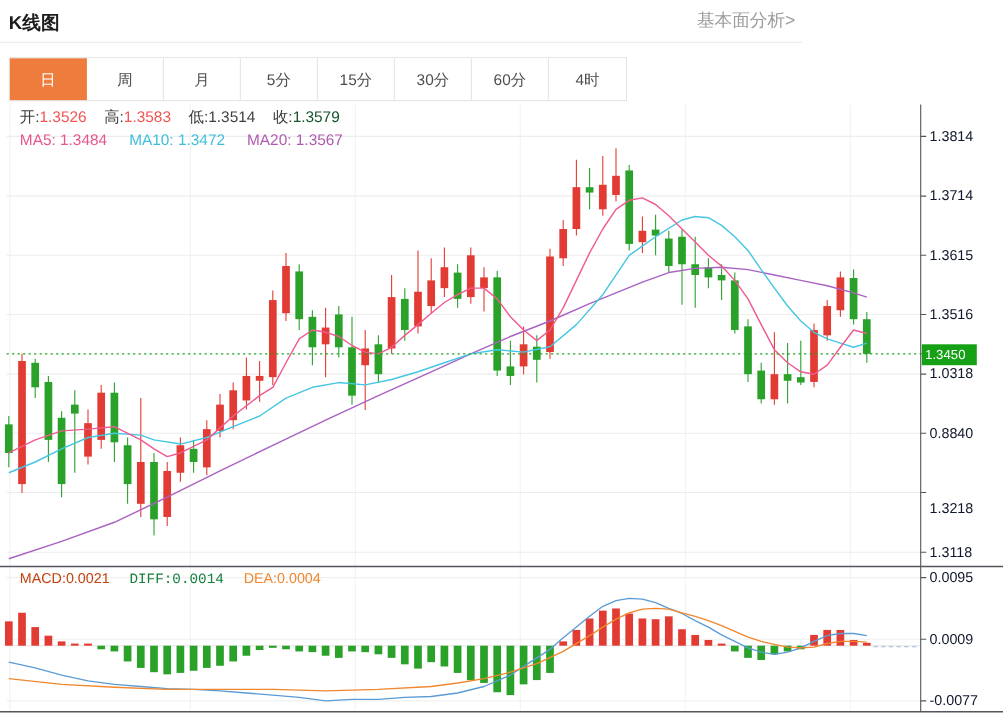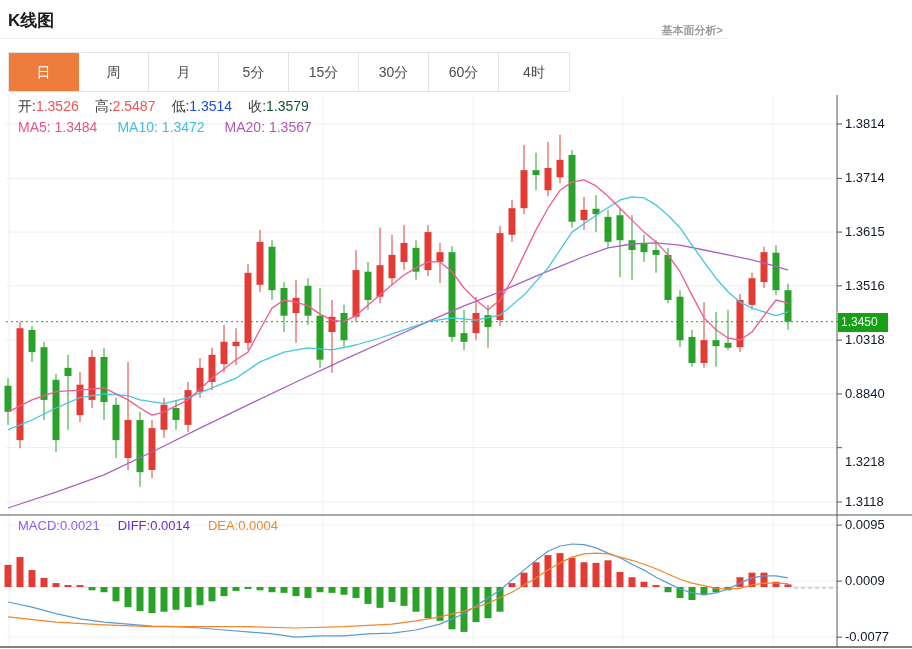--- a/index.html
+++ b/index.html
@@ -1,20 +1,20 @@
 <!DOCTYPE html>
 <html><head>
 <meta charset="utf-8">
 <style>
   html,body{margin:0;padding:0;background:#fff;}
   #app{position:relative;width:912px;height:649px;background:#fff;overflow:hidden;
        font-family:"Liberation Sans","DejaVu Sans",sans-serif;}
   .hdr{position:absolute;top:0;left:0;width:729px;height:38px;border-bottom:1px solid #ebebeb;}
   .title{position:absolute;left:8px;top:9px;font-size:17px;font-weight:bold;color:#1c1c1c;}
-  .hdr-link{position:absolute;right:6px;top:23px;font-size:11px;color:#9b9b9b;cursor:pointer;font-weight:bold;}
+  .hdr-link{position:absolute;right:6px;top:9px;font-size:16px;color:#9b9b9b;cursor:pointer;}
   .tabs{position:absolute;left:8px;top:52px;height:38px;display:flex;border:1px solid #e3e3e3;box-sizing:content-box;background:#fff;z-index:3;}
   .tab{width:70px;height:38px;line-height:38px;text-align:center;font-size:14px;color:#4d4d4d;
        border-right:1px solid #e3e3e3;box-sizing:border-box;cursor:pointer;background:#fff;}
   .tab:last-child{border-right:none;}
   .tab.active{background:#ee7c3c;color:#fff;border-color:#ee7c3c;}
   #chart{position:absolute;left:0;top:0;z-index:1;}
   .overlay{position:absolute;z-index:2;white-space:nowrap;}
   .info-ohlc{left:18px;top:98px;font-size:14px;}
   .info-ohlc .lbl{color:#3c3c3c;}
   .info-ohlc .val{margin-right:16px;}
@@ -281,29 +281,29 @@
       <line x1="837" y1="393.9206999999992" x2="842" y2="393.9206999999992" stroke="#53565b" stroke-width="1"></line>
       <line x1="837" y1="447.68759999999935" x2="842" y2="447.68759999999935" stroke="#53565b" stroke-width="1"></line>
       <line x1="837" y1="501.99759999999935" x2="842" y2="501.99759999999935" stroke="#53565b" stroke-width="1"></line>
       <line x1="837" y1="525.155" x2="842" y2="525.155" stroke="#53565b" stroke-width="1"></line>
       <line x1="837" y1="581.141" x2="842" y2="581.141" stroke="#53565b" stroke-width="1"></line>
       <line x1="837" y1="637.127" x2="842" y2="637.127" stroke="#53565b" stroke-width="1"></line>
       <line x1="837" y1="321.68839999999994" x2="839" y2="321.68839999999994" stroke="#1ea11e" stroke-width="1"></line>
     </svg>
 
   <div class="overlay info-ohlc">
-    <span class="lbl">开:</span><span class="val ohlc-v" style="color: rgb(242, 83, 83);">1.3526</span><span class="lbl">高:</span><span class="val ohlc-v" style="color: rgb(242, 83, 83);">2.5487</span><span class="lbl">低:</span><span class="val ohlc-v" style="color: #1d4ed8;">1.3514</span><span class="lbl">收:</span><span class="val ohlc-v" style="color: #14532d;">1.3579</span>
+    <span class="lbl">开:</span><span class="val ohlc-v" style="color: rgb(242, 83, 83);">1.3526</span><span class="lbl">高:</span><span class="val ohlc-v" style="color: rgb(242, 83, 83);">1.3583</span><span class="lbl">低:</span><span class="val ohlc-v" style="color: #404040;">1.3514</span><span class="lbl">收:</span><span class="val ohlc-v" style="color: #14532d;">1.3579</span>
   </div>
 
   <div class="overlay info-ma">
     <span style="color: rgb(231, 84, 142);">MA5: 1.3484</span><span style="color: rgb(63, 192, 218);">MA10: 1.3472</span><span style="color: rgb(176, 90, 176);">MA20: 1.3567</span>
   </div>
 
   <div class="overlay info-macd">
-    <span style="color: #8b5cf6;">MACD:0.0021</span><span style="color: #6d28d9;">DIFF:0.0014</span><span style="color: rgb(240, 135, 45);">DEA:0.0004</span>
+    <span style="color: #c2410c;">MACD:0.0021</span><span style="color: #15803d; font-family: Liberation Mono, monospace;">DIFF:0.0014</span><span style="color: rgb(240, 135, 45);">DEA:0.0004</span>
   </div>
 
   <div class="price-badge" style="background: rgb(22, 160, 22);">1.3450</div>
 <div class="tick-label" style="top: 116px;">1.3814</div>
     <div class="tick-label" style="top: 170.31px;">1.3714</div>
     <div class="tick-label" style="top: 224.077px;">1.3615</div>
     <div class="tick-label" style="top: 277.844px;">1.3516</div>
     <div class="tick-label" style="top: 332.154px;">1.0318</div>
     <div class="tick-label" style="top: 385.921px;">0.8840</div>
     <div class="tick-label" style="top: 454px;">1.3218</div>

